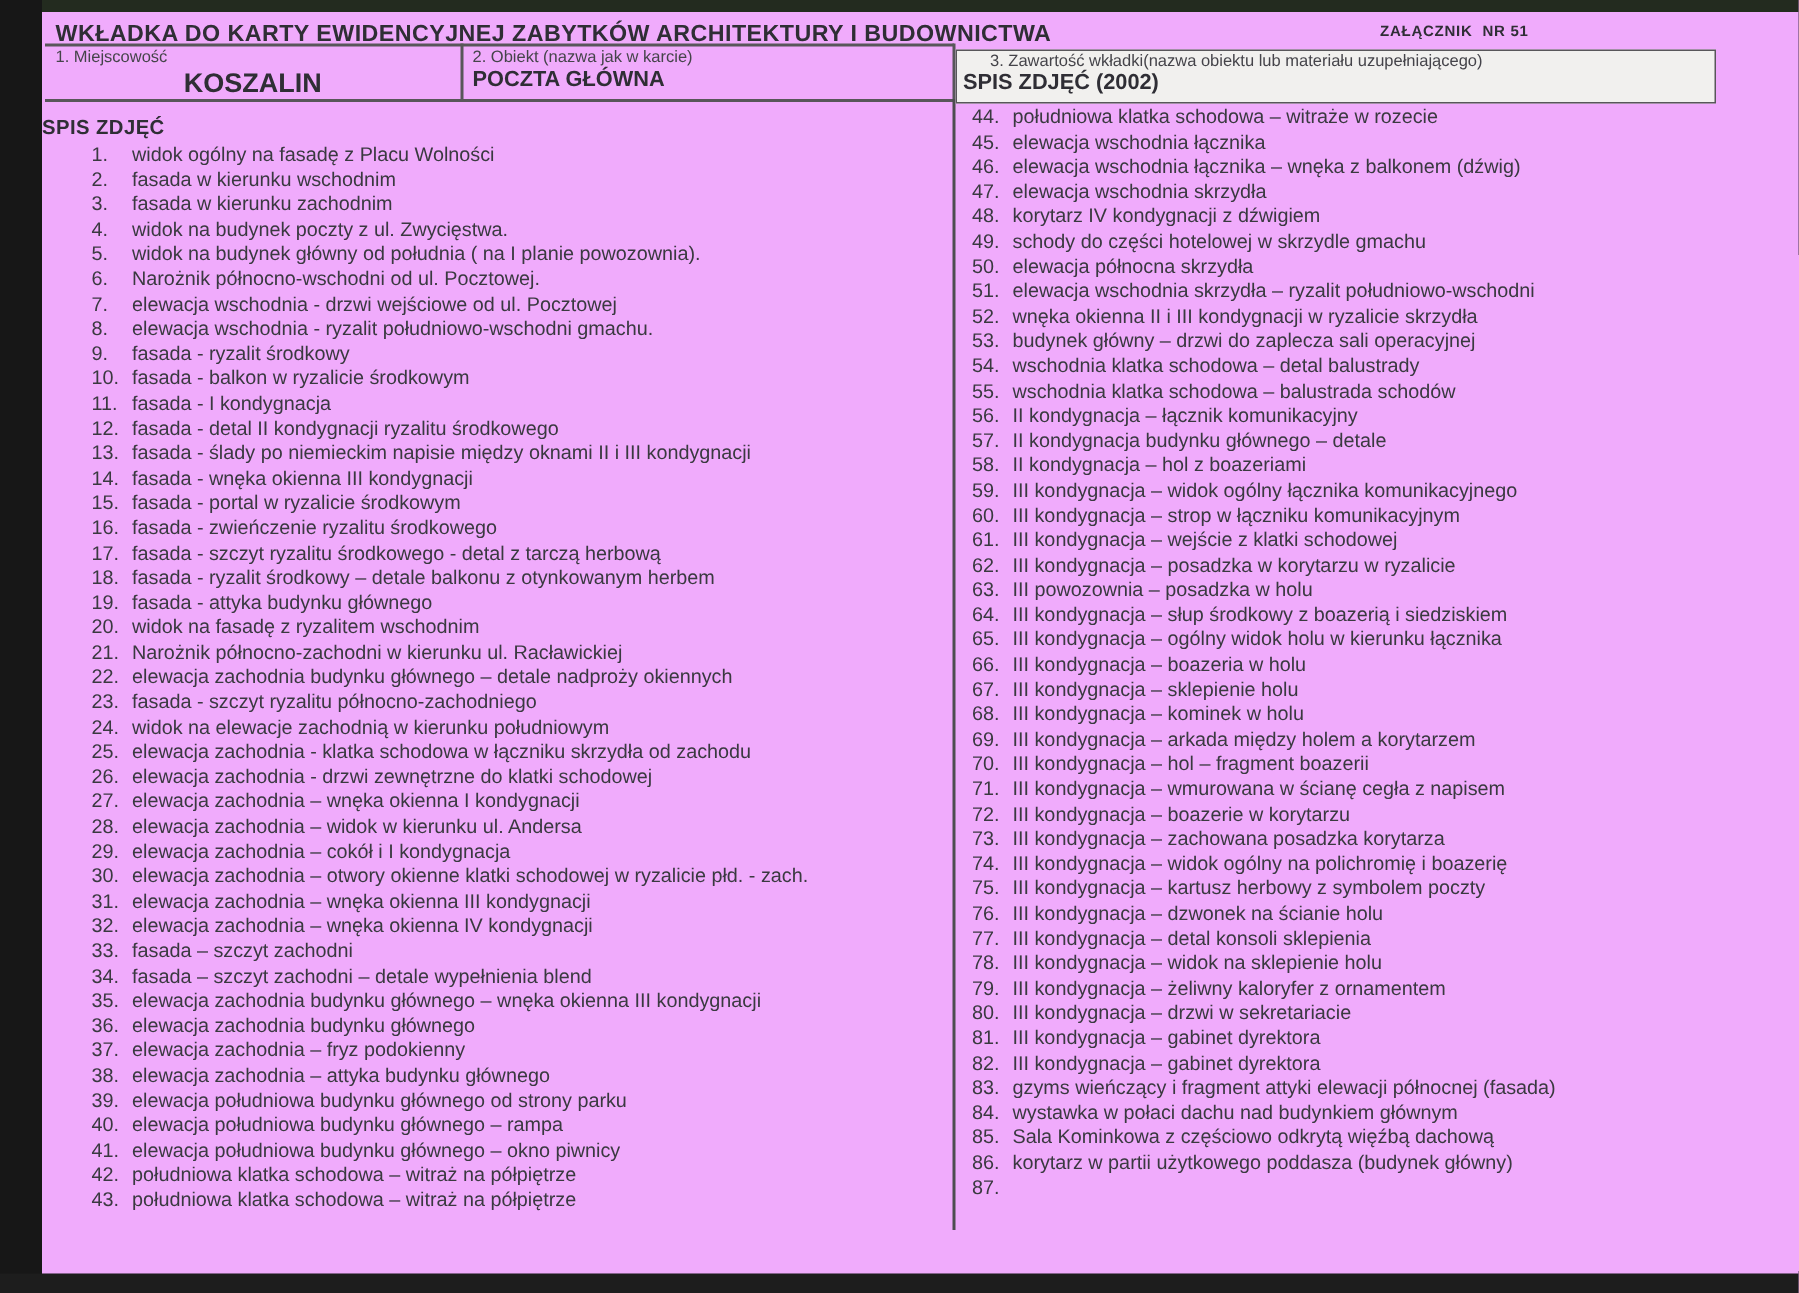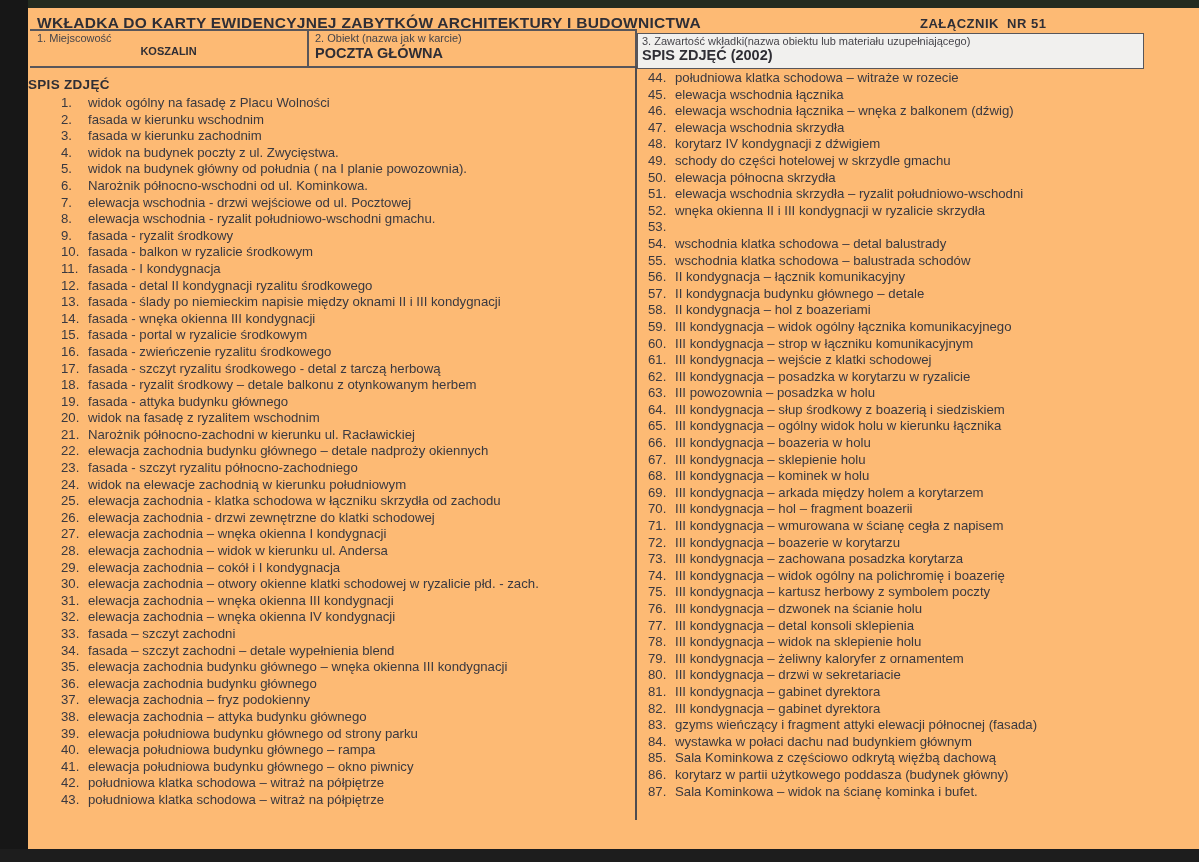--- a/index.html
+++ b/index.html
@@ -6,52 +6,52 @@
   body{
     width:1199px;height:862px;position:relative;overflow:hidden;
     background:#161616;
     font-family:"Liberation Sans","DejaVu Sans",sans-serif;
   }
   .scan-band-top{position:absolute;left:0;top:0;width:1199px;height:8px;background:#232b1f;}
   .scan-band-left{position:absolute;left:0;top:0;width:28px;height:862px;background:#171717;}
   .scan-band-bottom{position:absolute;left:0;top:849px;width:1199px;height:13px;background:#1d1d1d;}
   .page{
     position:absolute;left:28px;top:8px;width:1171px;height:841px;
-    background:#fdba74;color:#3a3940;
+    background:#f0abfc;color:#3a3940;
   }
   .doc-title{
     position:absolute;left:9px;top:6px;
     font-size:15.5px;font-weight:bold;letter-spacing:.3px;color:#2f2e35;
     white-space:nowrap;
   }
   .annex{
     position:absolute;left:892px;top:8px;
-    font-size:13px;font-weight:bold;letter-spacing:.5px;color:#2f2e35;
+    font-size:10px;font-weight:bold;letter-spacing:.5px;color:#2f2e35;
     white-space:pre;
   }
   .hline{position:absolute;background:#58565a;height:1.5px;}
   .vline{position:absolute;background:#58565a;width:1.5px;}
   .title-underline{left:2px;top:21px;width:606px;}
   .header-bottomline{left:2px;top:58px;width:606px;}
   .v-f1f2{left:279px;top:21px;height:37px;}
   .v-f2f3{left:607px;top:21px;height:37px;}
   .col-divider{left:607px;top:58px;height:754px;background:#4e4c50;}
   .field-label{font-size:11px;color:#45444a;}
   .field-value{font-weight:bold;color:#2f2e35;}
   .cell1{position:absolute;left:2px;top:22px;width:277px;height:36px;}
   .cell1 .field-label{position:absolute;left:7px;top:2px;}
-  .cell1 .field-value{position:absolute;left:0;top:15px;width:100%;text-align:center;font-size:11px;}
+  .cell1 .field-value{position:absolute;left:0;top:15px;width:100%;text-align:center;font-size:18px;}
   .cell2{position:absolute;left:281px;top:22px;width:316px;height:36px;}
   .cell2 .field-label{position:absolute;left:6px;top:2px;}
   .cell2 .field-value{position:absolute;left:6px;top:15px;font-size:14.5px;text-align:right;}
   .cell3{
     position:absolute;left:609px;top:25px;width:507px;height:36px;
     border:1.5px solid #58565a;background:#f1f0ee;box-sizing:border-box;
   }
-  .cell3 .field-label{position:absolute;left:4px;top:1px;}
+  .cell3 .field-label{position:absolute;left:22px;top:1px;}
   .cell3 .field-value{position:absolute;left:4px;top:13px;font-size:14.5px;}
   .list-heading{
     position:absolute;left:0;top:69px;width:545px;text-align:left;
     font-size:13.5px;font-weight:bold;letter-spacing:.3px;color:#2f2e35;
   }
   .list-col{position:absolute;white-space:nowrap;}
   .left-list{left:33px;top:87px;width:572px;}
   .right-list{left:620px;top:62px;width:560px;}
   .row{display:flex;line-height:16.6px;font-size:13.2px;color:#3a3940;}
   .row .num{min-width:22px;margin-right:5px;flex:none;}
@@ -108,21 +108,21 @@
       <div class="row">
         <span class="num">4.</span>
         <span class="txt">widok na budynek poczty z ul. Zwycięstwa.</span>
       </div>
       <div class="row">
         <span class="num">5.</span>
         <span class="txt">widok na budynek główny od południa ( na I planie powozownia).</span>
       </div>
       <div class="row">
         <span class="num">6.</span>
-        <span class="txt">Narożnik północno-wschodni od ul. Kominkowa.</span>
+        <span class="txt">Narożnik północno-wschodni od ul. Pocztowej.</span>
       </div>
       <div class="row">
         <span class="num">7.</span>
         <span class="txt">elewacja wschodnia - drzwi wejściowe od ul. Pocztowej</span>
       </div>
       <div class="row">
         <span class="num">8.</span>
         <span class="txt">elewacja wschodnia - ryzalit południowo-wschodni gmachu.</span>
       </div>
       <div class="row">
@@ -298,20 +298,21 @@
       <div class="row">
         <span class="num">51.</span>
         <span class="txt">elewacja wschodnia skrzydła – ryzalit południowo-wschodni</span>
       </div>
       <div class="row">
         <span class="num">52.</span>
         <span class="txt">wnęka okienna II i III kondygnacji w ryzalicie skrzydła</span>
       </div>
       <div class="row">
         <span class="num">53.</span>
+        <span class="txt">budynek główny – drzwi do zaplecza sali operacyjnej</span>
       </div>
       <div class="row">
         <span class="num">54.</span>
         <span class="txt">wschodnia klatka schodowa – detal balustrady</span>
       </div>
       <div class="row">
         <span class="num">55.</span>
         <span class="txt">wschodnia klatka schodowa – balustrada schodów</span>
       </div>
       <div class="row">
@@ -433,17 +434,16 @@
       <div class="row">
         <span class="num">85.</span>
         <span class="txt">Sala Kominkowa z częściowo odkrytą więźbą dachową</span>
       </div>
       <div class="row">
         <span class="num">86.</span>
         <span class="txt">korytarz w partii użytkowego poddasza (budynek główny)</span>
       </div>
       <div class="row">
         <span class="num">87.</span>
-        <span class="txt">Sala Kominkowa – widok na ścianę kominka i bufet.</span>
       </div>
     </div>
 
 </div>
 
 </body></html>

